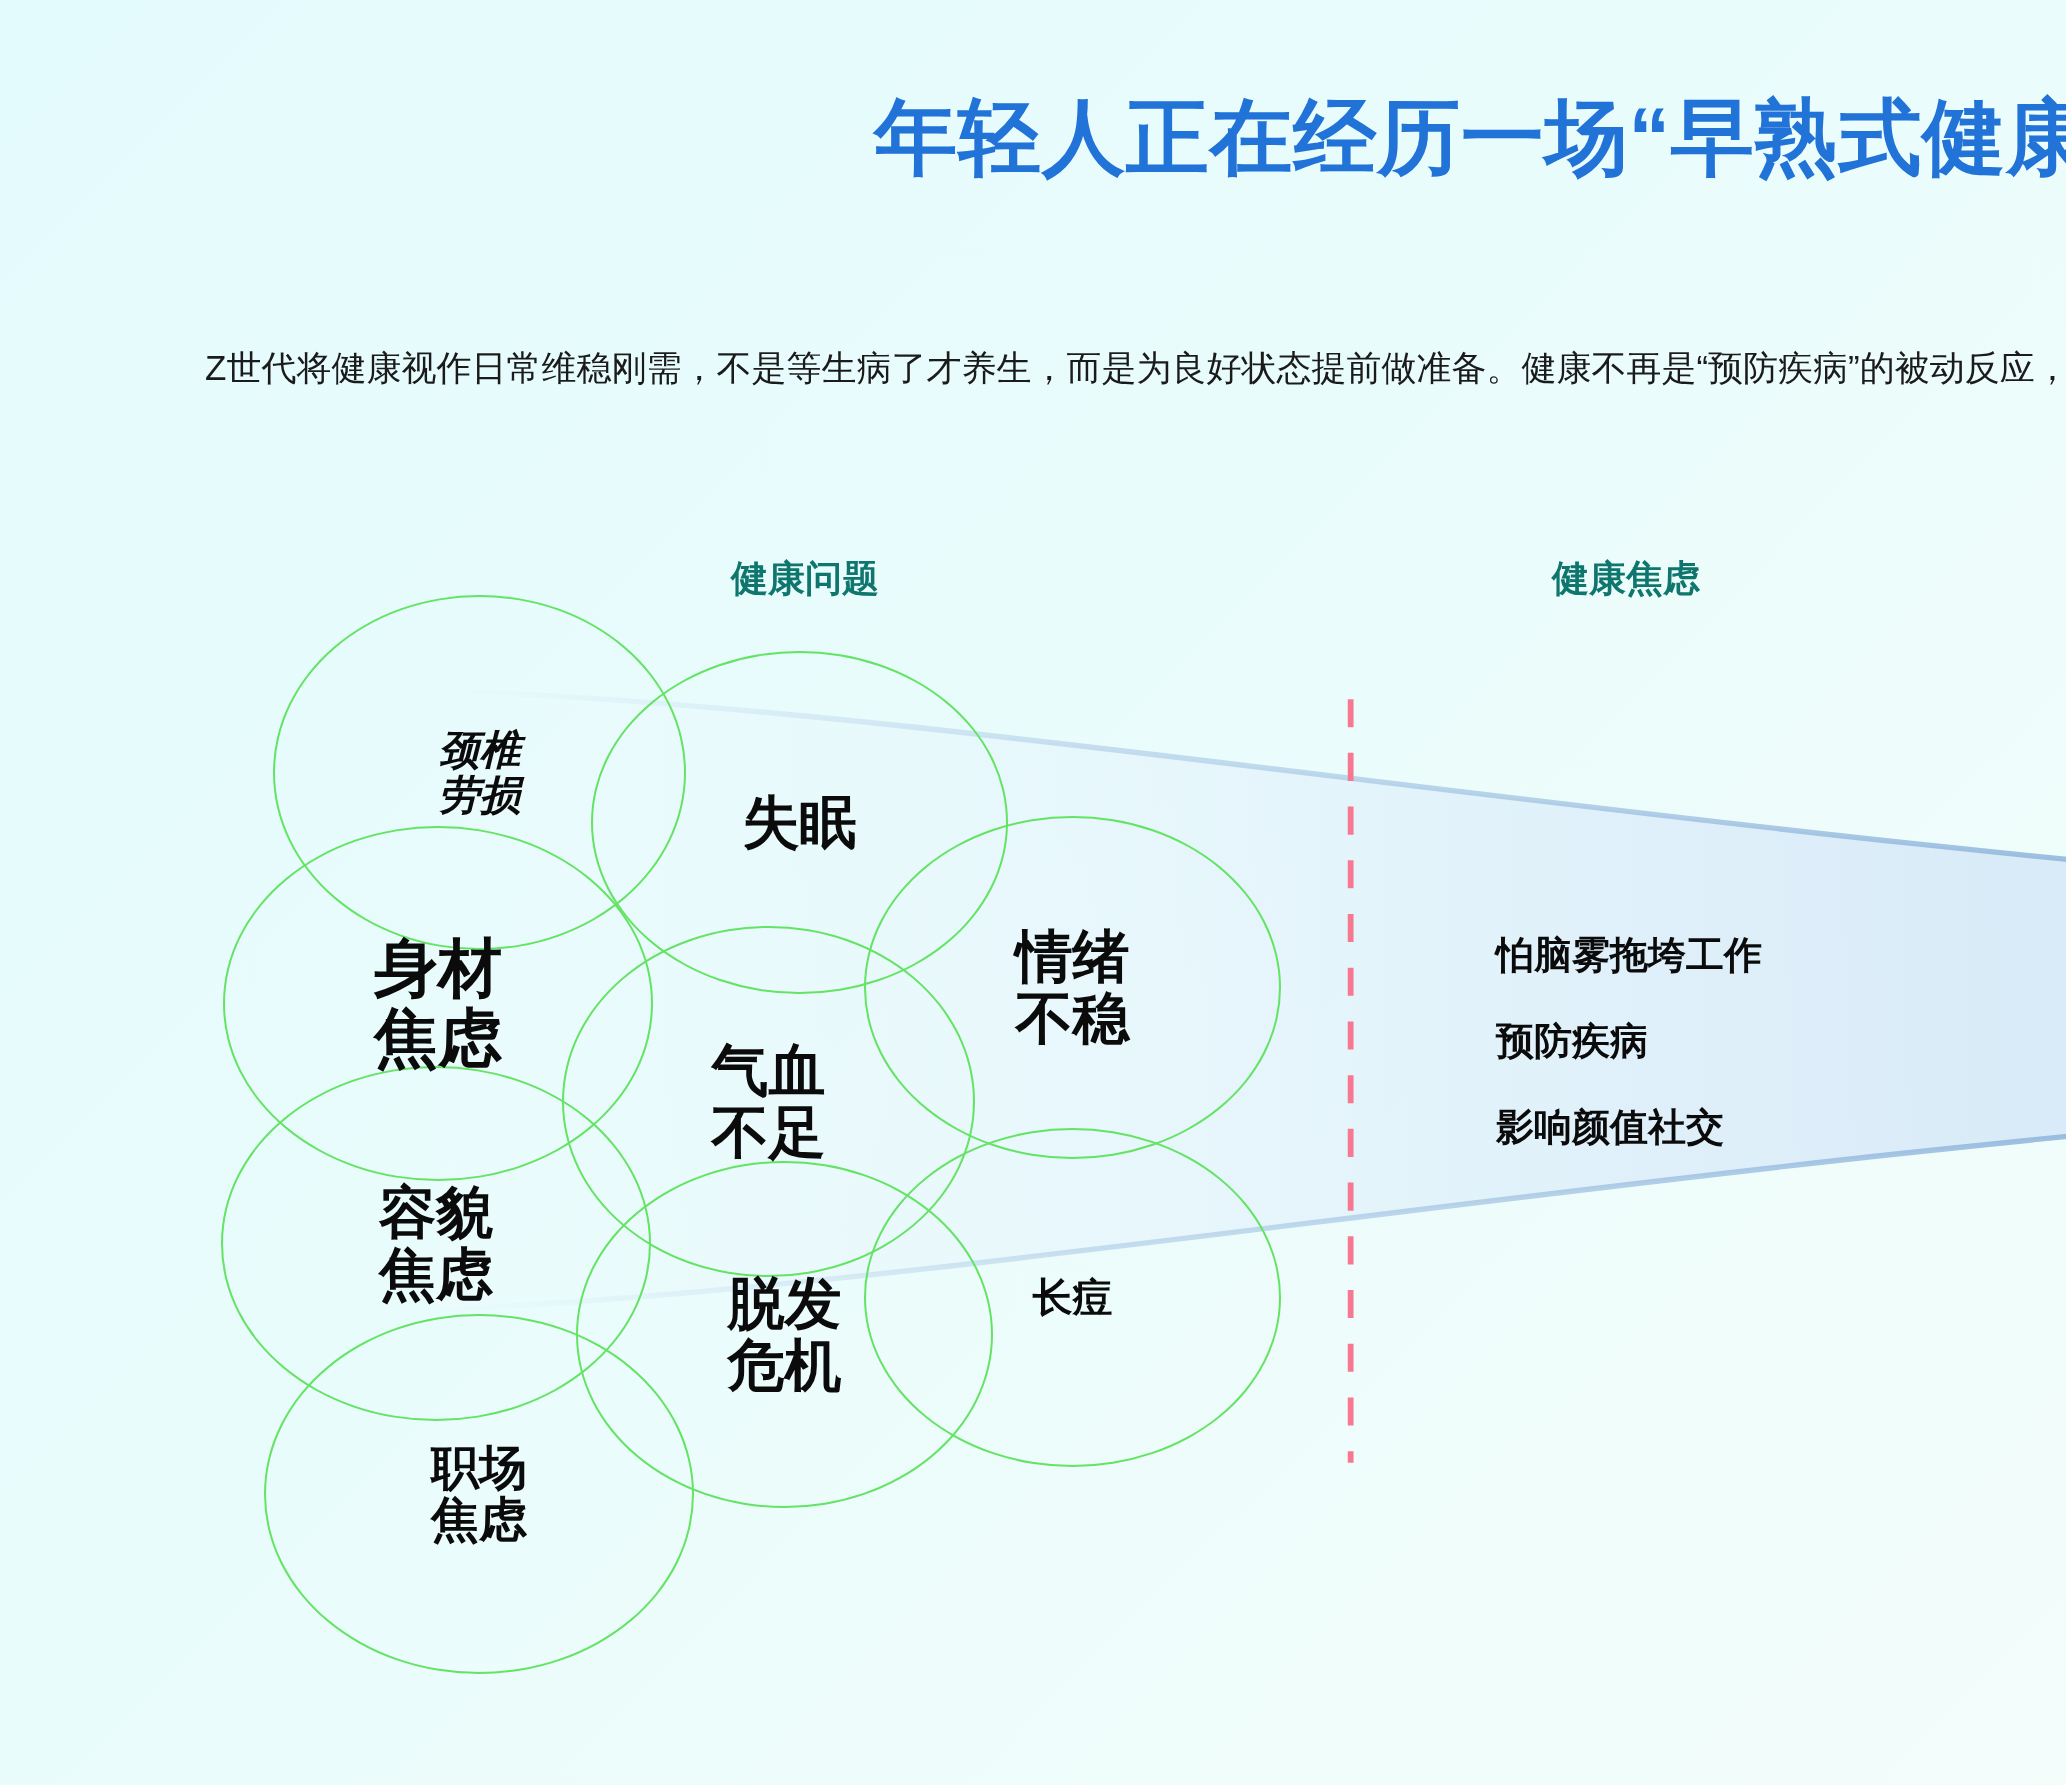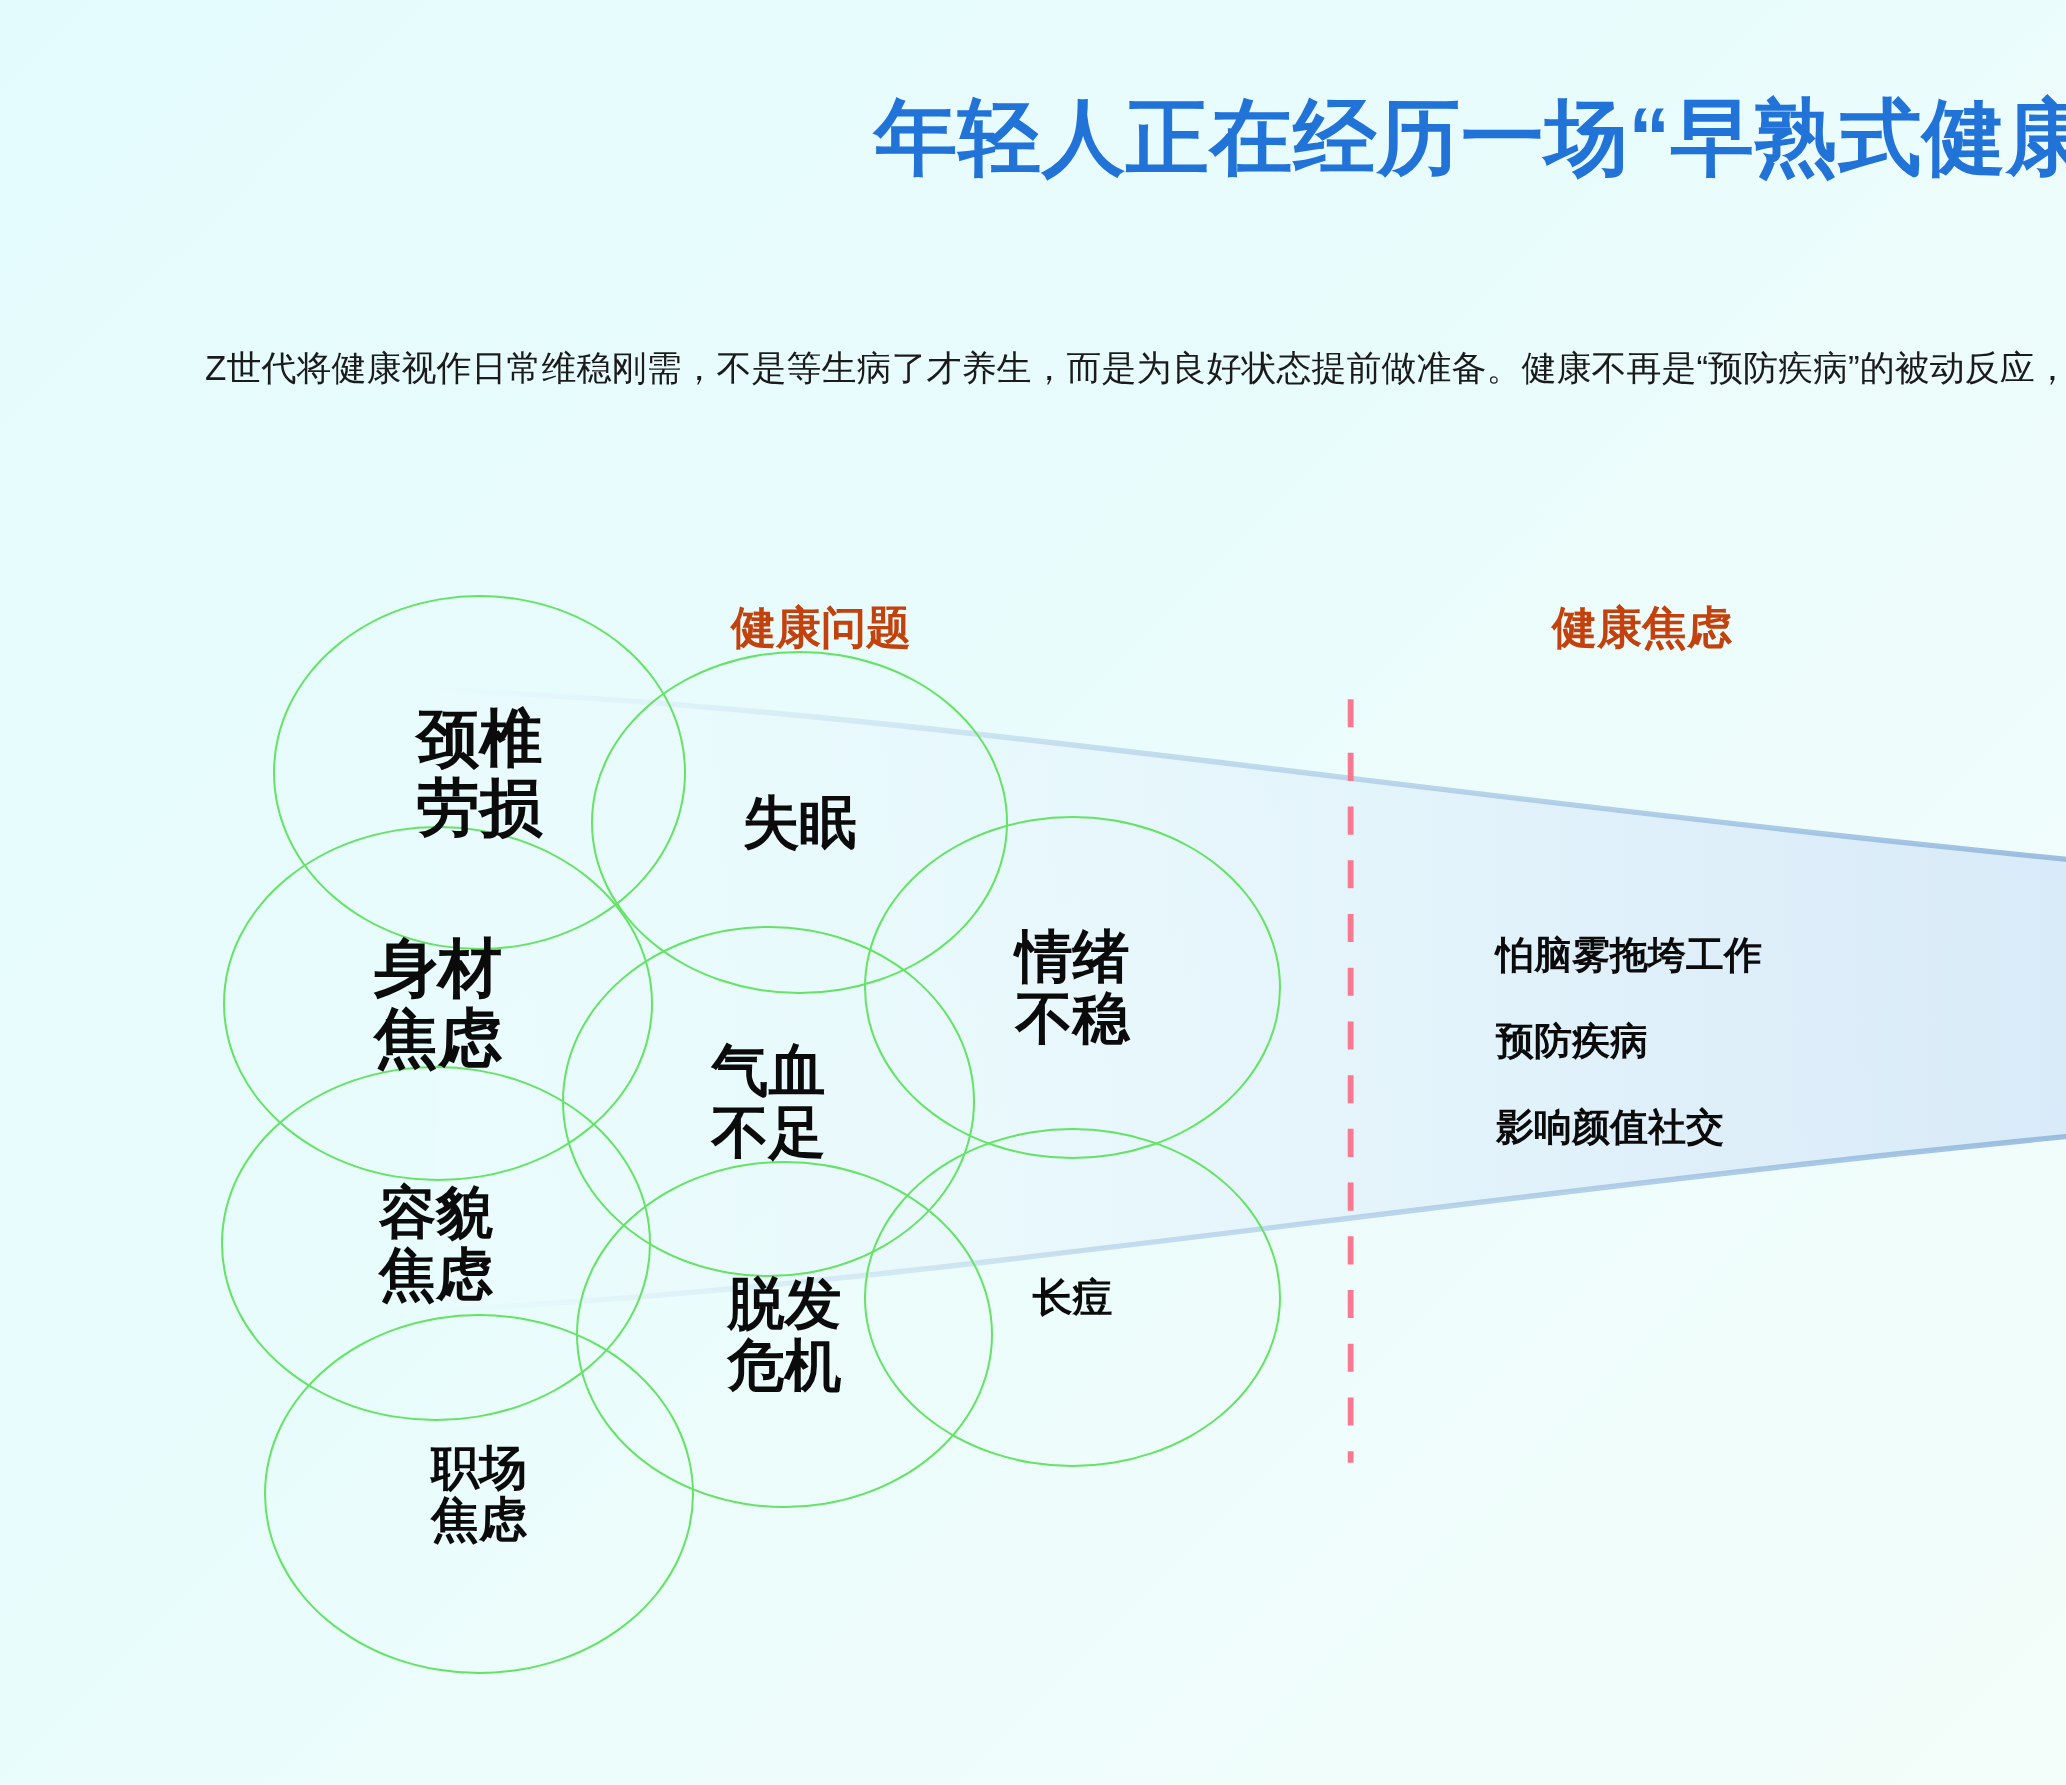--- a/index.html
+++ b/index.html
@@ -37,25 +37,24 @@
     color: #1b1b1b;
     font-size: 35px;
     font-weight: 400;
     line-height: 1.55;
     text-align: justify;
   }
 
   
   .col-header {
     position: absolute;
-    color: #c2410c;
-    font-size: 45px;
+    color: #0f766e;
+    font-size: 37px;
     font-weight: 700;
     white-space: nowrap;
-    margin-top: 44px;
   }
   #col-header-0 { left: 731px; top: 554px; }
   #col-header-1 { left: 1552px; top: 554px; }
 
   
   #diagram-stage {
     position: absolute;
     left: 0; top: 0;
     width: 3174px; height: 1785px;
     pointer-events: none;
@@ -77,21 +76,21 @@
     color: #0b0b0b;
     font-weight: 700;
     line-height: 1.08;
     white-space: pre-line;
     position: relative;
     z-index: 5;
   }
 
   
   #bubble-0 { left: 273px;  top: 595px; width: 413px; height: 355px; }
-  #bubble-0 .bubble-label { font-size: 63px; }
+  #bubble-0 .bubble-label { font-size: 41px; font-style: italic; }
   #bubble-1 { left: 591px; top: 651px; width: 417px; height: 343px; }
   #bubble-1 .bubble-label { font-size: 57px; }
   #bubble-2 { left: 864px; top: 816px; width: 417px; height: 343px; }
   #bubble-2 .bubble-label { font-size: 57px; }
   #bubble-3 { left: 223px;  top: 826px; width: 430px; height: 355px; }
   #bubble-3 .bubble-label { font-size: 64px; }
   #bubble-4 { left: 562px; top: 926px; width: 413px; height: 351px; }
   #bubble-4 .bubble-label { font-size: 57px; text-align: center; }
   #bubble-5 { left: 221px;  top: 1066px; width: 430px; height: 355px; }
   #bubble-5 .bubble-label { font-size: 57px; }

